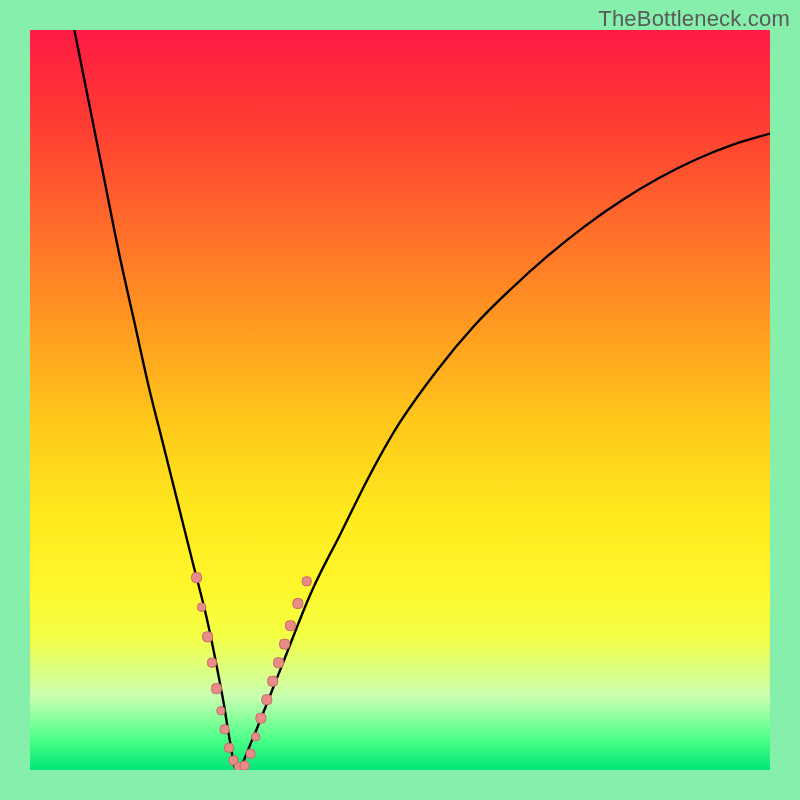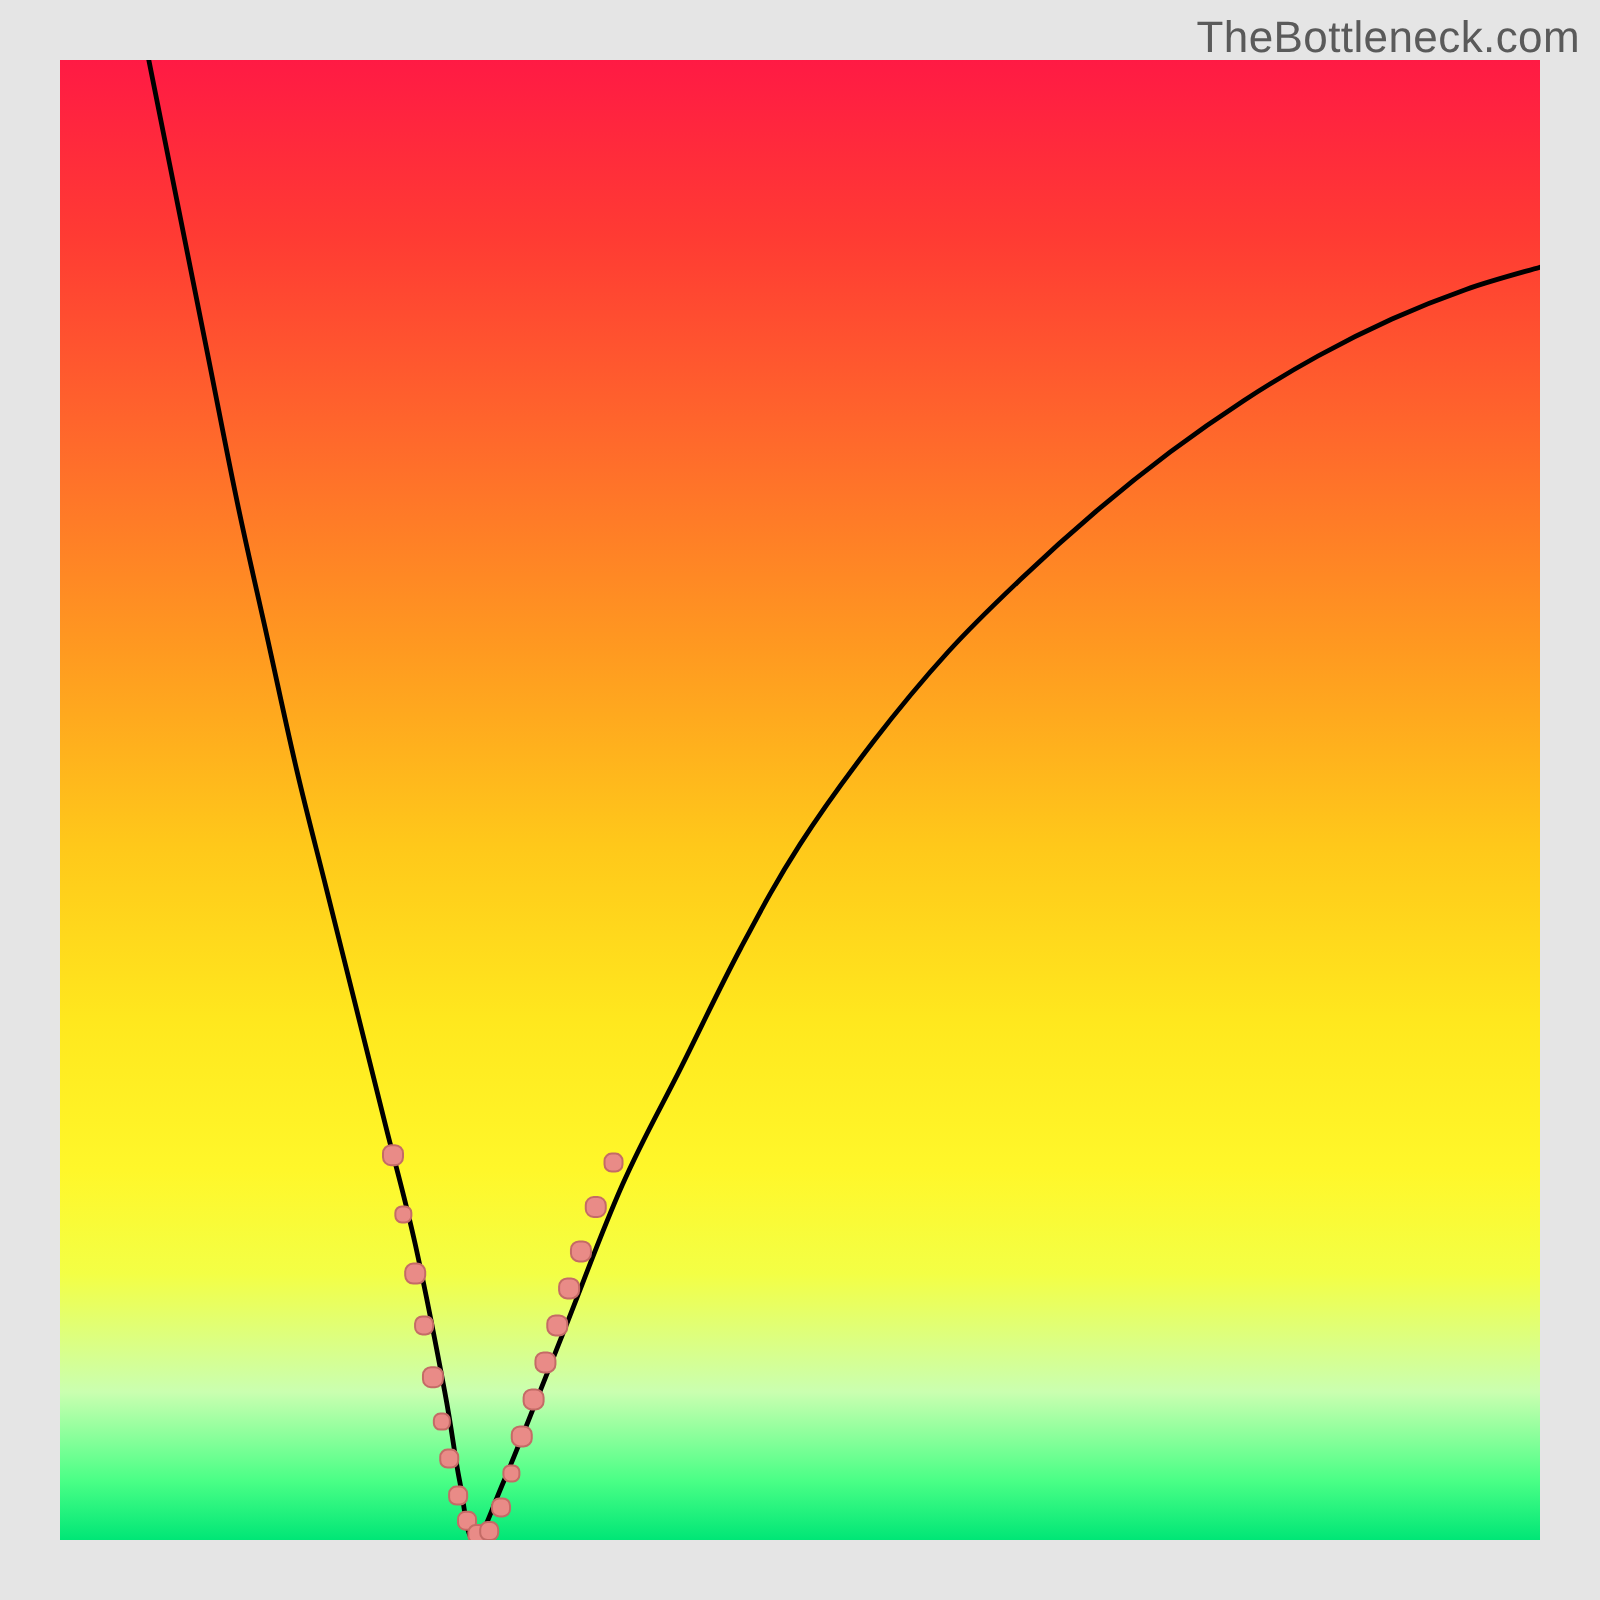--- a/index.html
+++ b/index.html
@@ -8,21 +8,21 @@
     width: 800px;
     height: 800px;
     overflow: hidden;
     background: #000;
     font-family: Arial, Helvetica, sans-serif;
   }
   .chart-wrap {
     position: relative;
     width: 800px;
     height: 800px;
-    background: #e5e5e5;
+    background: #86efac;
   }
   .plot-area {
     position: absolute;
     left: 30px;
     top: 30px;
     width: 740px;
     height: 740px;
     background: linear-gradient(
       to bottom,
       #ff1a44 0%,

